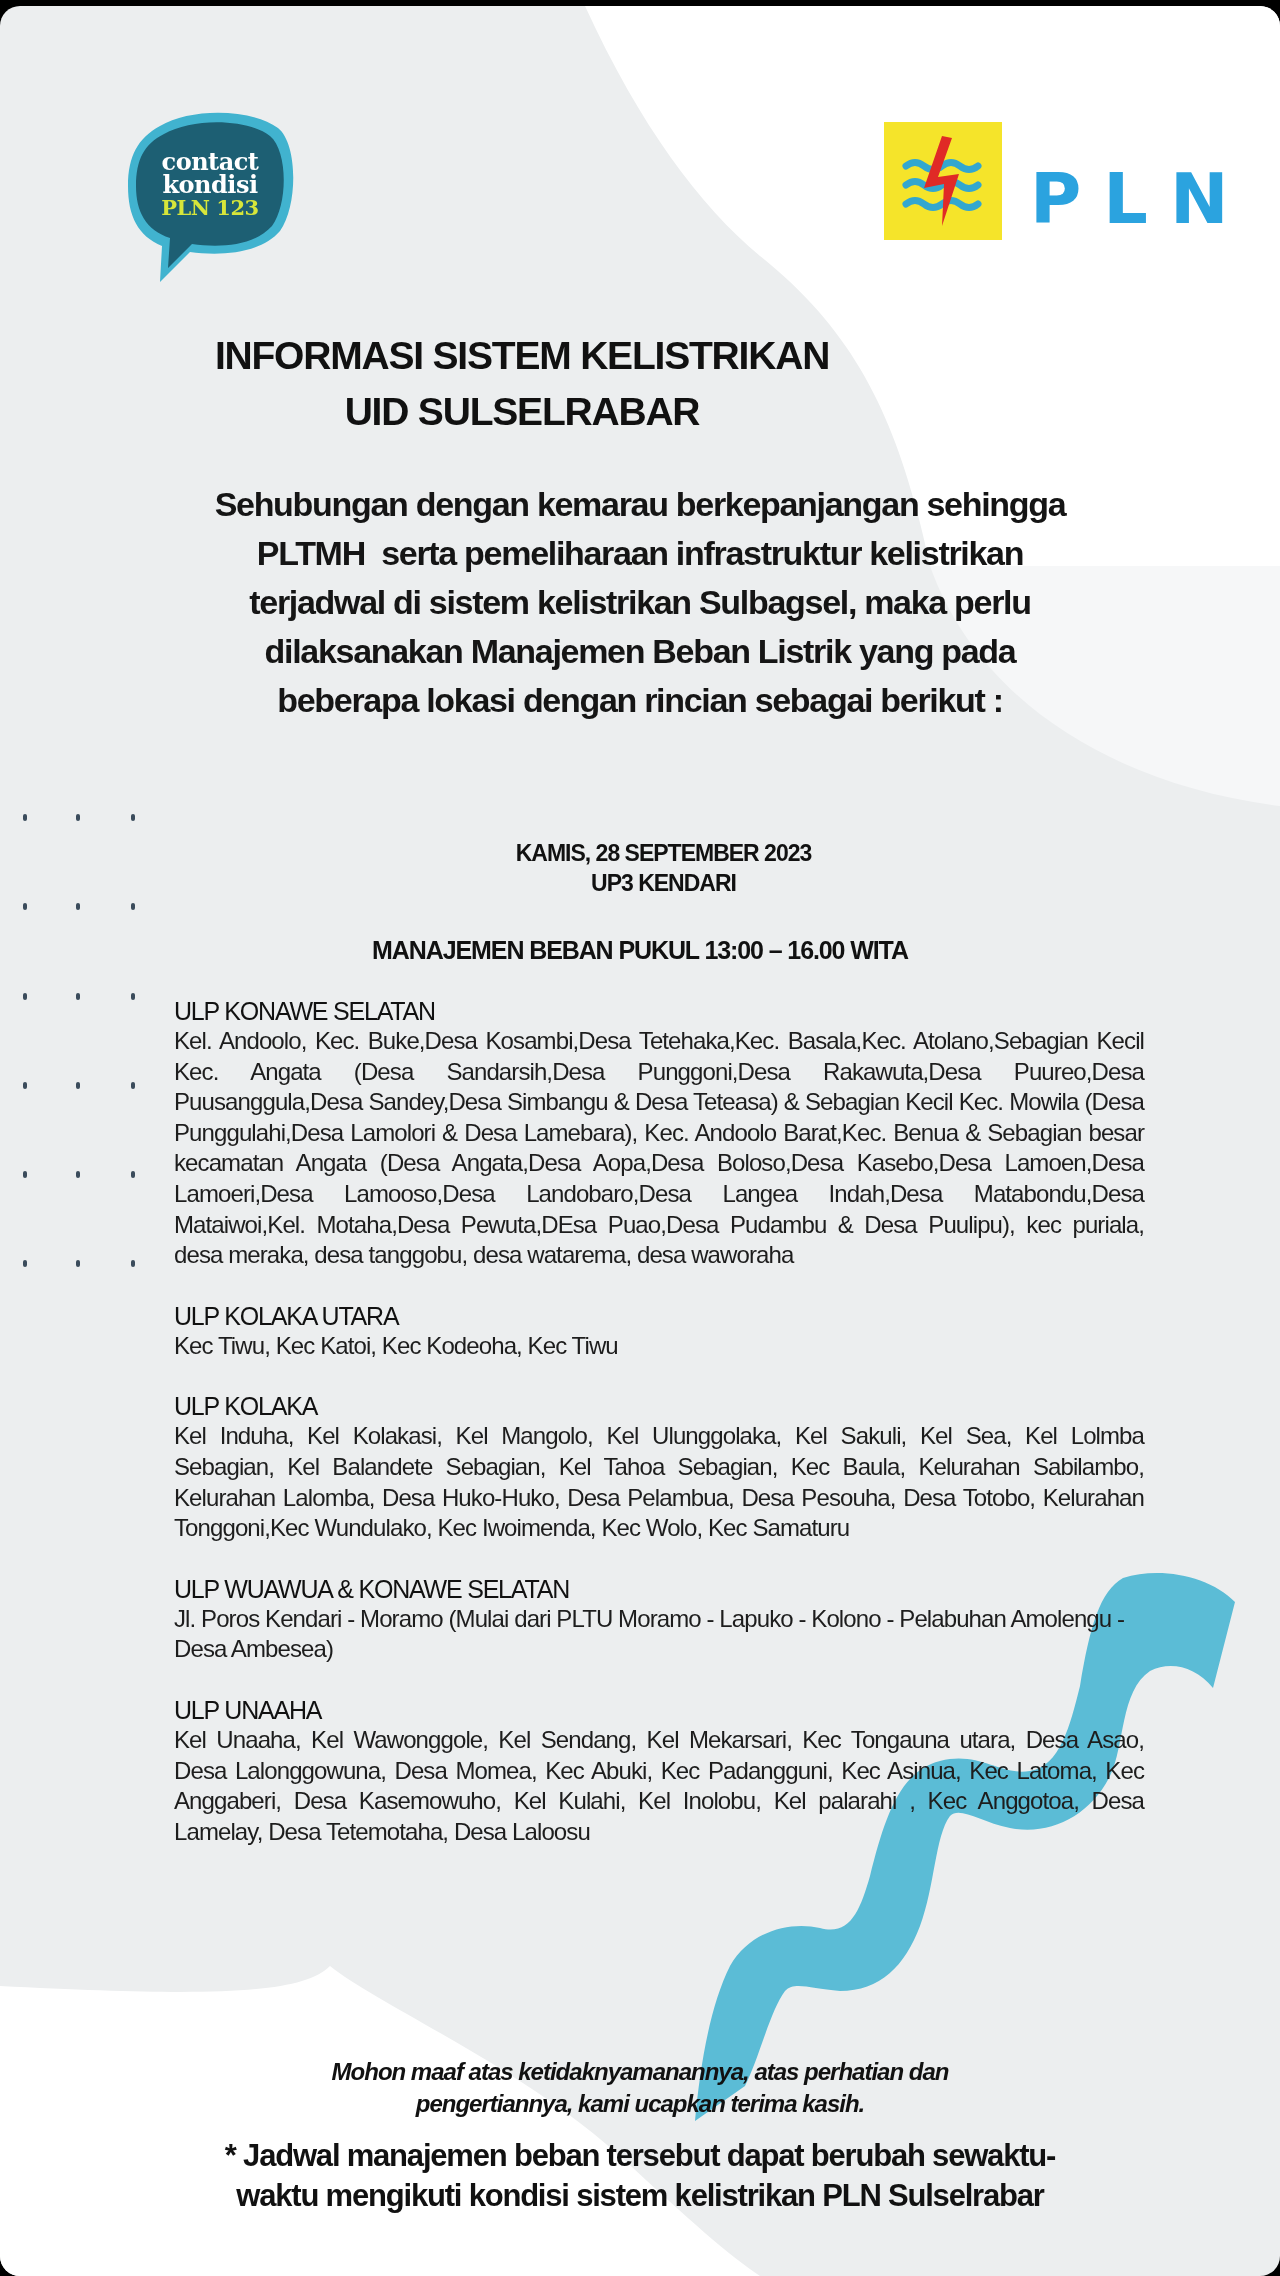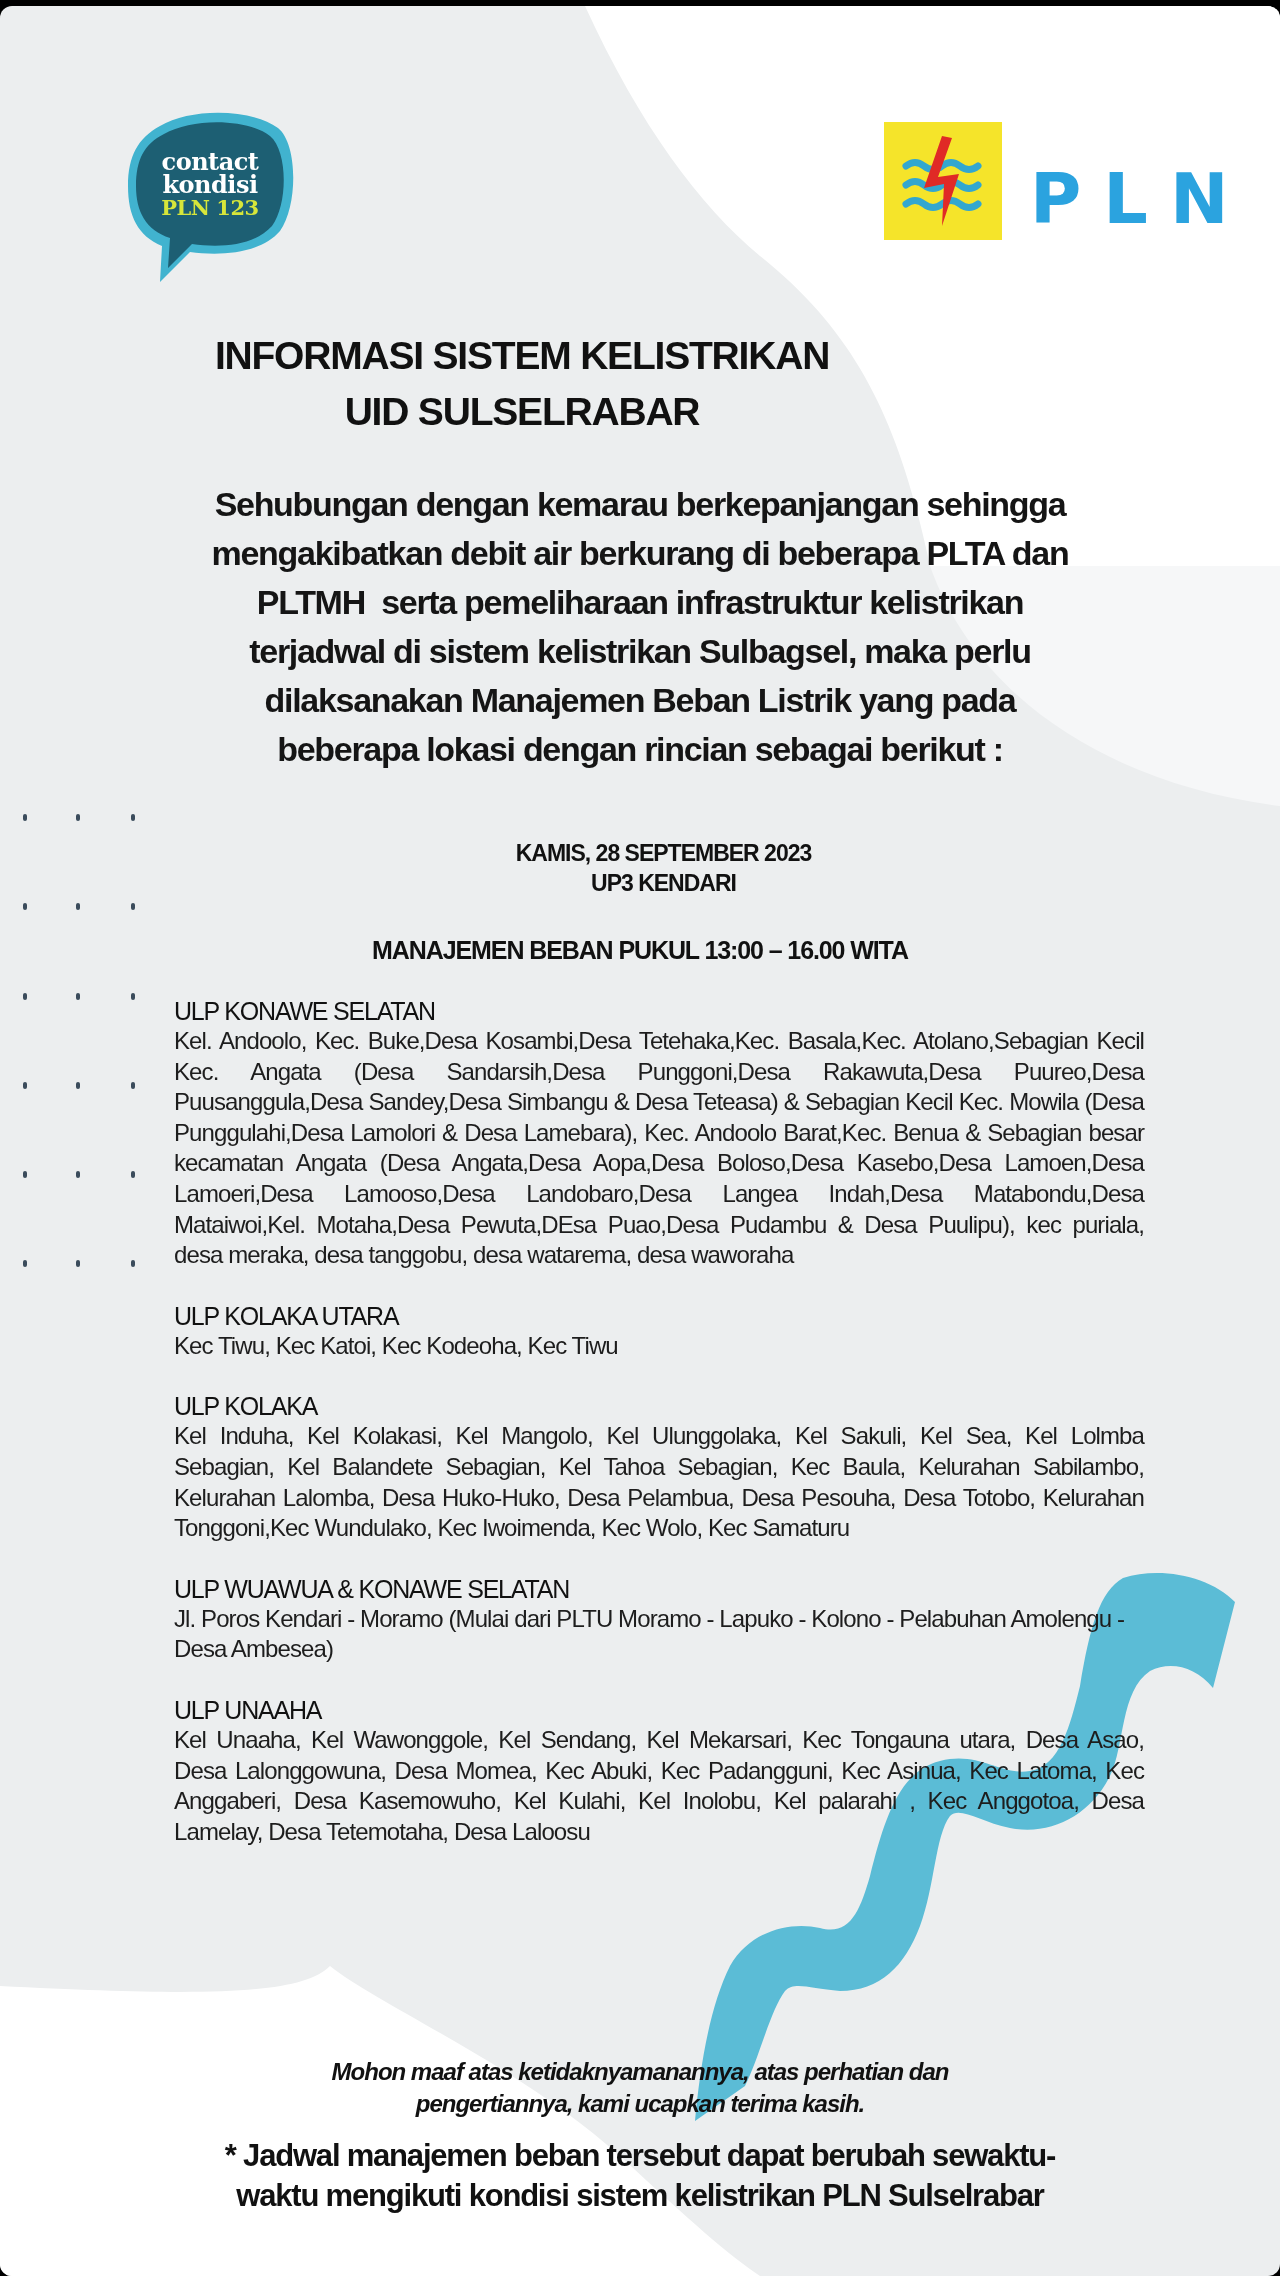--- a/index.html
+++ b/index.html
@@ -1,21 +1,21 @@
 <!DOCTYPE html>
 <html><head>
   <meta charset="utf-8">
   <style>
     * { box-sizing: border-box; margin: 0; padding: 0; }
     html, body { width: 1280px; height: 2276px; background: #000; overflow: hidden; }
     body { font-family: "Liberation Sans", "DejaVu Sans", sans-serif; color: #1a1a1a; }
 
     .poster {
       position: absolute; left: 0; top: 6px; width: 1280px; height: 2270px;
-      background: #eceeef; border-radius: 12px; overflow: hidden;
+      background: #eceeef; border-radius: 20px; overflow: hidden;
     }
     .bg-layer { position: absolute; left: 0; top: 0; width: 1280px; height: 2270px; }
 
     .dots { position: absolute; left: 0; top: 0; }
     .dot { position: absolute; width: 4px; height: 7px; border-radius: 2px; background: #3b4c5c; }
 
     
     .cc-logo { position: absolute; left: 120px; top: 100px; width: 180px; height: 176px; }
     .cc-text {
       position: absolute; left: 0; top: 44px; width: 180px; text-align: center;
@@ -144,21 +144,20 @@
   </div>
 
   <div class="content">
     <div class="title">
       <div>INFORMASI SISTEM KELISTRIKAN</div>
       <div>UID SULSELRABAR</div>
     </div>
 
     <div class="intro">
       <div>Sehubungan dengan kemarau berkepanjangan sehingga</div>
-      <div>mengakibatkan debit air berkurang di beberapa PLTA dan</div>
       <div style="white-space:pre">PLTMH  serta pemeliharaan infrastruktur kelistrikan</div>
       <div>terjadwal di sistem kelistrikan Sulbagsel, maka perlu</div>
       <div>dilaksanakan Manajemen Beban Listrik yang pada</div>
       <div>beberapa lokasi dengan rincian sebagai berikut :</div>
     </div>
 
     <div class="date-block">
       <div>KAMIS, 28 SEPTEMBER 2023</div>
       <div>UP3 KENDARI</div>
     </div>

